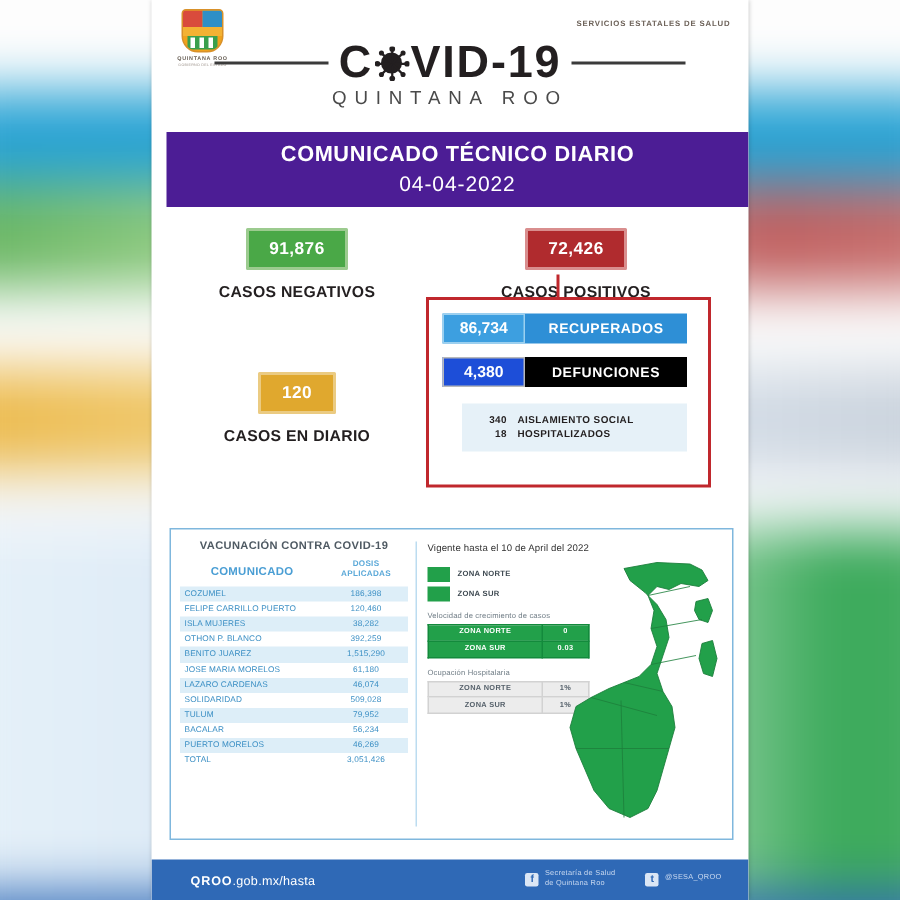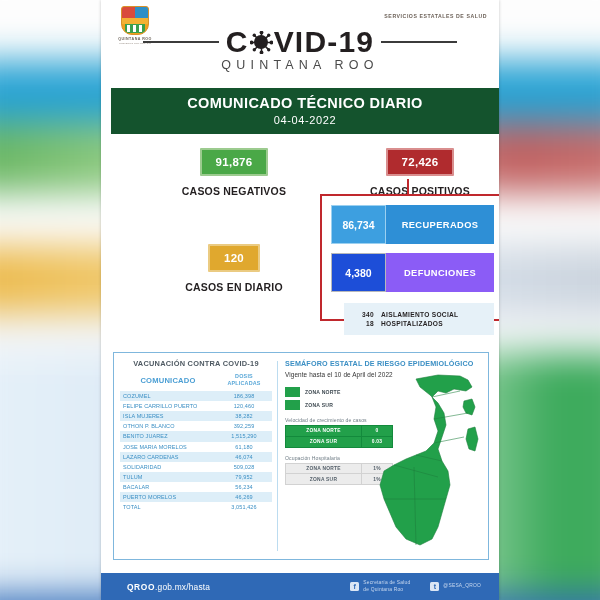--- a/index.html
+++ b/index.html
@@ -53,55 +53,55 @@
   .virus-core{
     position:absolute;left:4.5px;top:4.5px;width:14px;height:14px;
     border-radius:50%;background:#231f20;
   }
   .virus svg{position:absolute;left:0;top:0;}
   .qroo-sub{
     font-size:12.5px;letter-spacing:5.2px;color:#4a4a4a;margin-top:1px;
     font-family:"Liberation Sans", sans-serif;
   }
   
-  .band{background:#14532d;color:#fff;text-align:center;padding:7px 0 8px;margin-left:10px;}
+  .band{background:#4c1d95;color:#fff;text-align:center;padding:7px 0 8px;margin-left:10px;}
   .band-t{font-size:14.5px;font-weight:bold;letter-spacing:.4px;}
-  .band-d{font-size:11px;margin-top:3px;letter-spacing:.6px;}
-  
-  .stats{position:relative;height:210px;margin-left:36px;}
+  .band-d{font-size:14px;margin-top:3px;letter-spacing:.6px;}
+  
+  .stats{position:relative;height:210px;}
   .stat{position:absolute;text-align:center;}
   .chip{
     display:inline-block;padding:6px 14px;border-radius:1px;
     color:#fff;font-weight:bold;font-size:11.5px;letter-spacing:.3px;
   }
   .chip.neg{background:#4aa847;border:2px solid #9ccb8f;}
   .chip.pos{background:#b02b2e;border:2px solid #d98e8e;}
   .chip.est{background:#e0a82e;border:2px solid #ebcb82;}
   .stat-lbl{
     margin-top:9px;font-size:10.5px;font-weight:bold;color:#231f20;letter-spacing:.2px;
   }
   
   .redbox{
     position:absolute;left:183px;top:60px;width:186px;height:123px;
     border:2.2px solid #c0282d;background:#fff;
   }
   .red-stem{position:absolute;left:270px;top:45px;width:2.2px;height:16px;background:#c0282d;}
-  .bar{display:flex;align-items:stretch;margin:9px 0 0 9px;width:163px;height:39px;}
+  .bar{display:flex;align-items:stretch;margin:9px 0 0 9px;width:163px;height:20px;}
   .bar-num{
     width:53px;display:flex;align-items:center;justify-content:center;
     color:#fff;font-weight:bold;font-size:10.5px;
   }
   .bar-lbl{
     flex:1;display:flex;align-items:center;justify-content:center;
     color:#fff;font-weight:bold;font-size:9.3px;letter-spacing:.4px;
   }
   .bar.rec .bar-num{background:#3d9fe0;border:1.6px solid #9bd0f0;}
   .bar.rec .bar-lbl{background:#2e8fd6;}
   .bar.def .bar-num{background:#1d4ed8;border:1.6px solid #b7b8ba;}
-  .bar.def .bar-lbl{background:#8b5cf6;}
+  .bar.def .bar-lbl{background:#000000;}
   .subbox{
     margin:11px 0 0 22px;width:140px;background:#e6f1f8;padding:6px 0 6px 10px;
   }
   .subrow{display:flex;align-items:center;font-size:6.6px;font-weight:bold;color:#231f20;
     letter-spacing:.3px;margin:2px 0;}
   .subrow .n{width:20px;text-align:right;margin-right:7px;}
   
   .panel{
     position:absolute;left:12px;top:352px;width:374px;height:206px;
     border:1px solid #7fb7dd;display:flex;
@@ -336,21 +336,20 @@
                 <td class="mu">TOTAL</td>
                 <td class="ds">3,051,426</td>
               </tr>
             </tbody>
         </table>
       </div>
 
       <div class="panel-div"></div>
 
       <div class="panel-r">
-        <div class="sem-title">SEMÁFORO ESTATAL DE RIESGO EPIDEMIOLÓGICO</div>
         <div class="sem-sub">Vigente hasta el 10 de April del 2022</div>
 
         <div class="legend">
           <div class="lg-row">
             <span class="lg-sw"></span>
             <span class="lg-tx">ZONA NORTE</span>
           </div>
           <div class="lg-row">
             <span class="lg-sw"></span>
             <span class="lg-tx">ZONA SUR</span>

